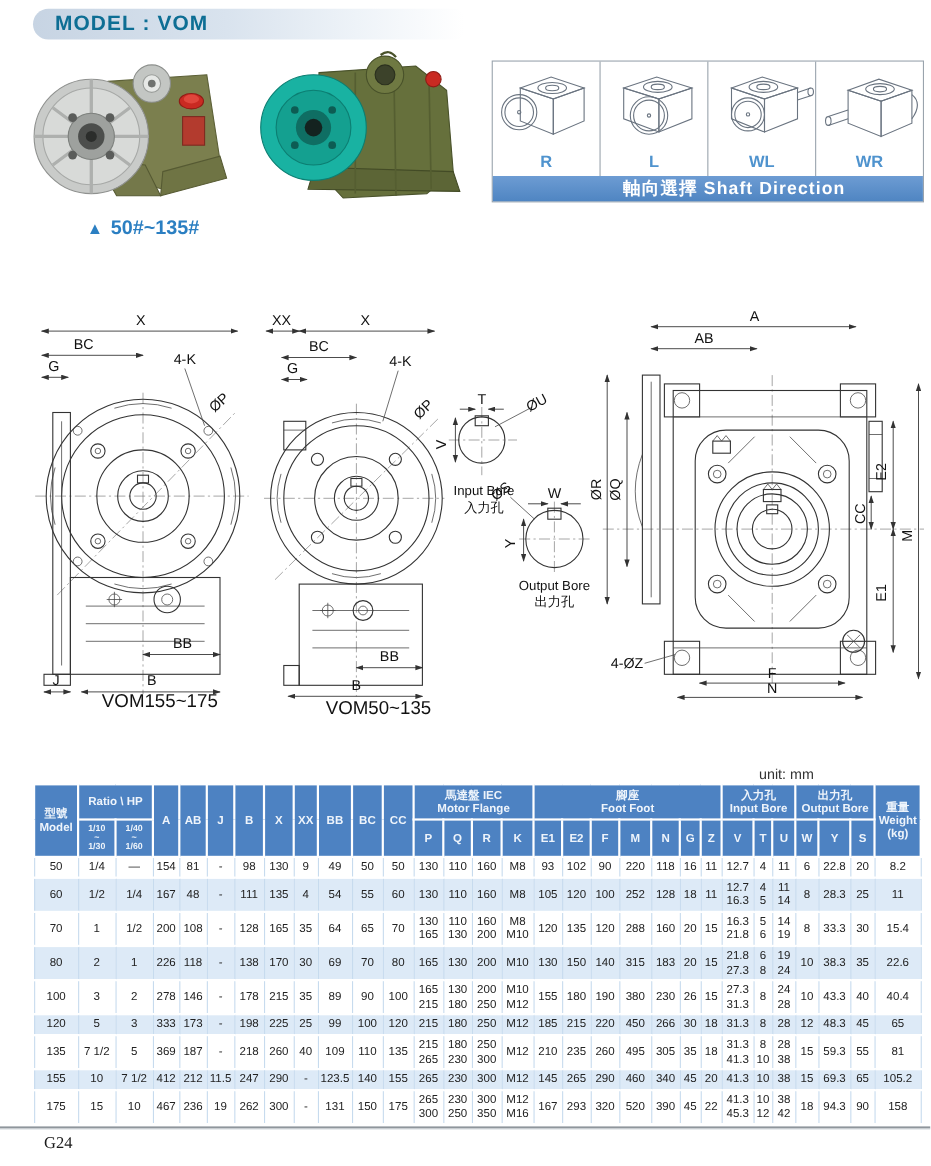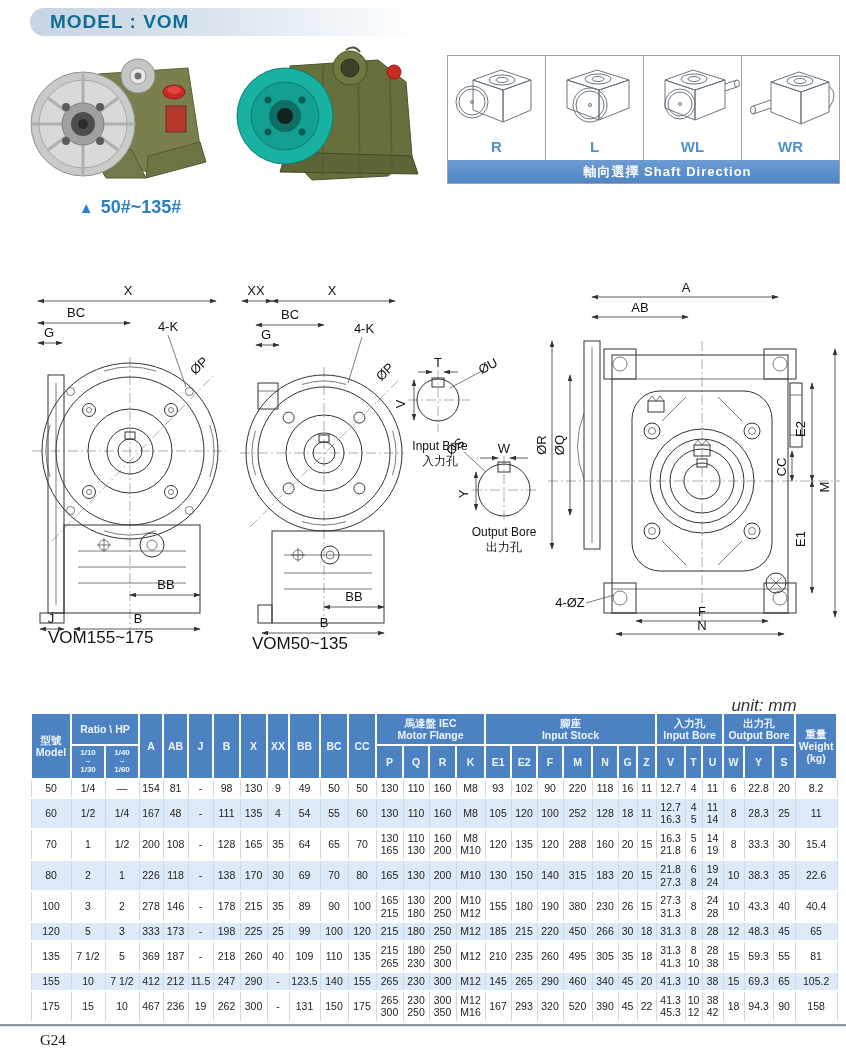--- a/index.html
+++ b/index.html
@@ -18,36 +18,36 @@
           font-size:18px;font-weight:bold;color:#2b7fc2;}
   .photo-caption .tri{font-size:15px;margin-right:7px;}
 
   
   .shaft-panel{position:absolute;left:447px;top:55px;width:391px;border:1px solid #9aa4ad;background:#fff;}
   .shaft-cells{display:flex;}
   .shaft-cell{flex:1;border-right:1px solid #9aa4ad;text-align:center;padding-top:4px;height:100px;}
   .shaft-cell:last-child{border-right:none;}
   .shaft-label{font-size:15px;font-weight:bold;color:#4f93ce;margin-top:-2px;}
   .shaft-bar{height:23px;background:linear-gradient(to bottom,#6d9cd3,#4f85c2);color:#fff;
-          font-size:13px;font-weight:bold;text-align:center;line-height:23px;letter-spacing:1px;padding-left:48px;}
+          font-size:16px;font-weight:bold;text-align:center;line-height:23px;letter-spacing:1px;padding-left:48px;}
 
   
   svg{overflow:visible;}
   .ol{fill:none;stroke:#333;stroke-width:1;}
   .thin{fill:none;stroke:#444;stroke-width:.7;}
   .cl{fill:none;stroke:#777;stroke-width:.6;stroke-dasharray:10 3 2 3;}
   .dim{fill:none;stroke:#333;stroke-width:.8;}
   .lbl{font-family:"Liberation Sans",sans-serif;font-size:13px;fill:#111;}
   .lbl-s{font-family:"Liberation Sans",sans-serif;font-size:12px;fill:#111;}
-  .cap{position:absolute;font-size:17px;color:#111;text-align:left;}
+  .cap{position:absolute;font-size:17px;color:#111;text-align:right;}
   .gray{fill:none;stroke:#6a7480;stroke-width:1;}
 
   
-  .unit-note{position:absolute;left:690px;top:696px;width:148px;text-align:center;
-          font-size:17px;color:#333;font-style:italic;}
+  .unit-note{position:absolute;left:690px;top:696px;width:148px;text-align:left;
+          font-size:13px;color:#333;}
   .footer-line{position:absolute;left:0;top:1024px;width:846px;height:0;
           border-top:2px solid #8f969c;border-bottom:1px solid #dfe3e6;}
   .page-num{position:absolute;left:40px;top:1032px;font-family:"Liberation Serif",serif;
           font-size:15px;color:#1a1a1a;}
 
   
   .dim-table{position:absolute;left:30px;top:712px;width:806px;border-collapse:collapse;
           table-layout:fixed;}
   .dim-table th{background:#4d82c2;color:#eef4fb;border:2px solid #fff;
           font-size:10.5px;font-weight:bold;padding:1px 0;text-align:center;vertical-align:middle;
@@ -474,21 +474,21 @@
         <th rowspan="2">J</th>
         <th rowspan="2">B</th>
         <th rowspan="2">X</th>
         <th rowspan="2">XX</th>
         <th rowspan="2">BB</th>
         <th rowspan="2">BC</th>
         <th rowspan="2">CC</th>
         <th colspan="4">馬達盤 IEC
 Motor Flange</th>
         <th colspan="7">腳座
-Input Stock</th>
+Foot Foot</th>
         <th colspan="3">入力孔
 Input Bore</th>
         <th colspan="3">出力孔
 Output Bore</th>
         <th rowspan="2">重量
 Weight
 (kg)</th>
       </tr>
       <tr>
         <th class="sub-ratio">1/10

